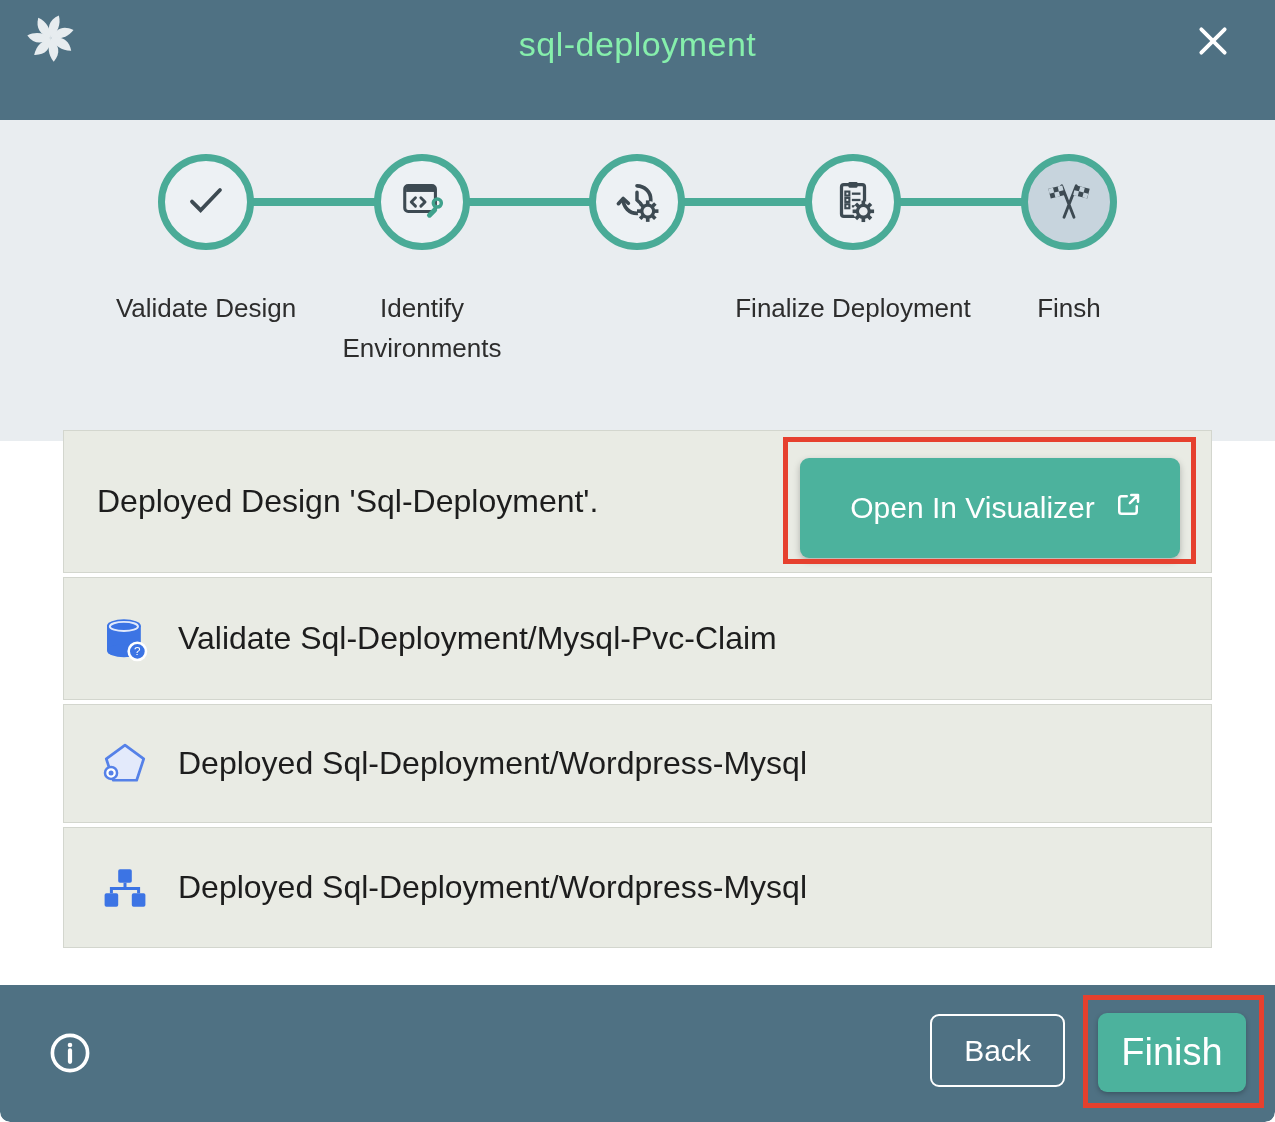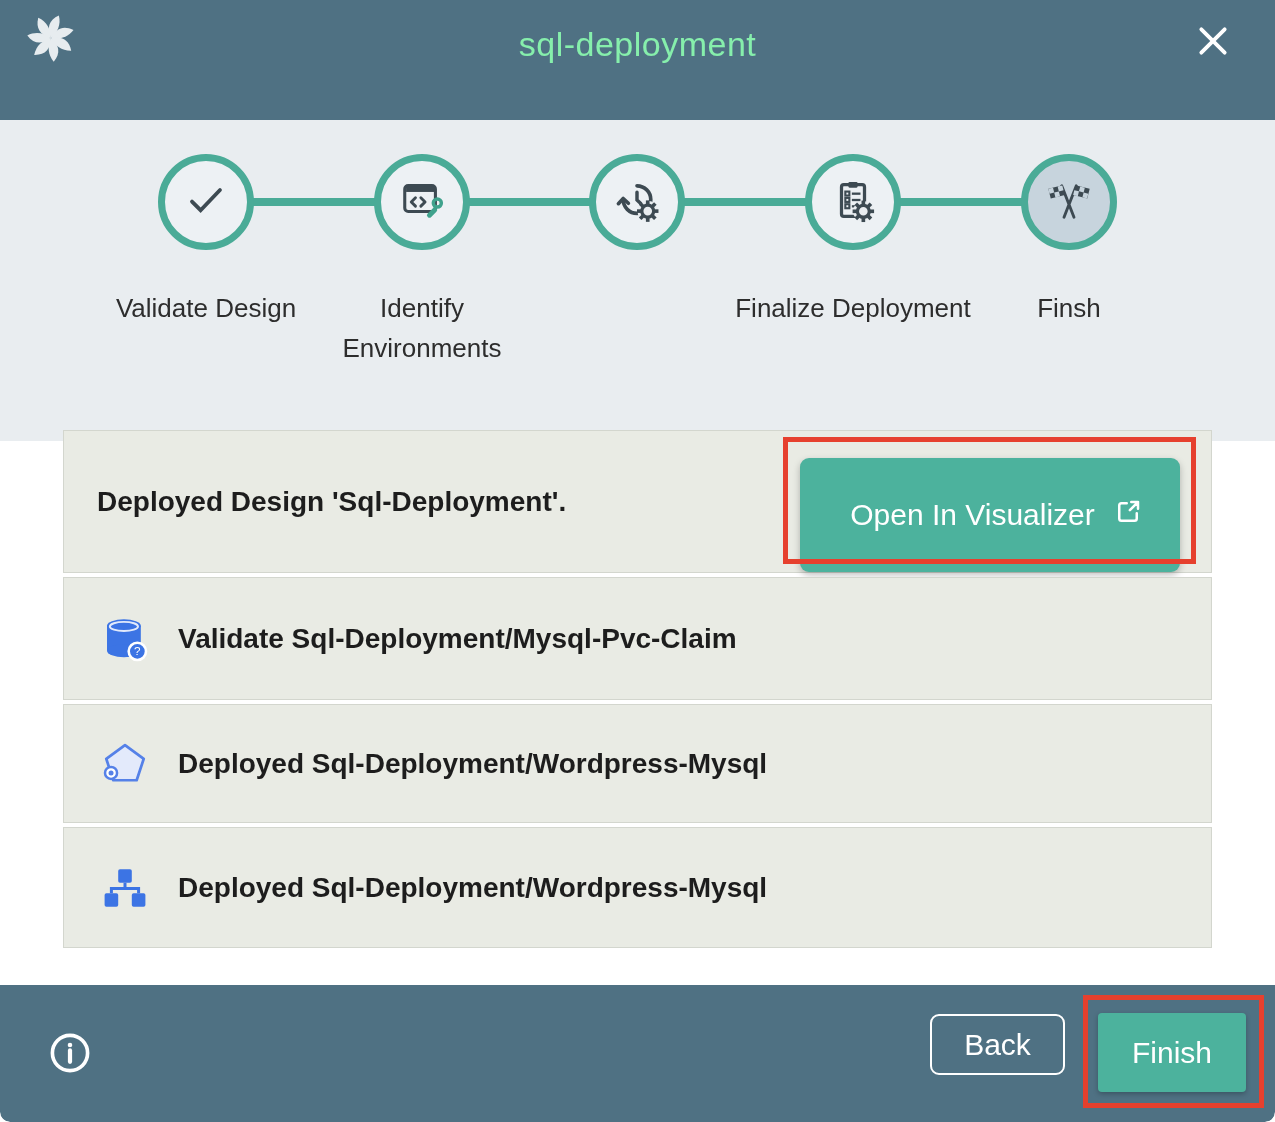--- a/index.html
+++ b/index.html
@@ -21,40 +21,40 @@
   .circle.active{background:#c7d4dd;}
   .step-label{position:absolute;top:168px;width:240px;text-align:center;font-size:26px;line-height:40px;color:#2d2d2d;}
 
   
   .row{position:absolute;left:63px;width:1149px;background:#e9ebe4;border:1px solid #d3d6ce;
        box-sizing:border-box;display:flex;align-items:center;}
   .row1{top:430px;height:143px;}
   .row2{top:577px;height:123px;}
   .row3{top:704px;height:119px;}
   .row4{top:827px;height:121px;}
-  .row-text{font-size:28px;color:#1d1d1d;font-weight:bold;}
+  .row-text{font-size:32px;color:#1d1d1d;}
   .design-text{margin-left:33px;}
   .item-icon{margin-left:34px;width:54px;display:flex;justify-content:center;align-items:center;}
   .item-text{margin-left:26px;}
 
   
-  .visualizer-btn{position:absolute;left:800px;top:458px;width:380px;height:114px;background:#4cb29d;border:none;
+  .visualizer-btn{position:absolute;left:800px;top:458px;width:380px;height:100px;background:#4cb29d;border:none;
                   border-radius:9px;color:#ffffff;font-size:30px;font-family:inherit;display:flex;align-items:center;
                   justify-content:center;gap:18px;box-shadow:0 3px 7px rgba(0,0,0,.25);cursor:pointer;padding-left:19px;}
   .annotation{position:absolute;border:5px solid #e6402e;box-sizing:border-box;pointer-events:none;z-index:5;}
   .ann-visualizer{left:783px;top:437px;width:413px;height:127px;}
   .ann-finish{left:1083px;top:995px;width:181px;height:113px;}
 
   
   .footer{position:absolute;left:0;top:985px;right:0;height:137px;background:#4f7183;border-radius:0 0 10px 10px;}
   .info-btn{position:absolute;left:48px;top:1031px;width:44px;height:44px;background:none;border:none;padding:0;cursor:pointer;}
-  .back-btn{position:absolute;left:930px;top:1014px;width:135px;height:61px;background:transparent;border:2px solid #ffffff;
+  .back-btn{position:absolute;left:930px;top:1014px;width:135px;height:73px;background:transparent;border:2px solid #ffffff;
             border-radius:9px;color:#ffffff;font-size:30px;font-family:inherit;cursor:pointer;}
   .finish-btn{position:absolute;left:1098px;top:1013px;width:148px;height:79px;background:#4cb29d;border:none;
-              border-radius:4px;color:#ffffff;font-size:30px;font-family:inherit;cursor:pointer;box-shadow:0 2px 5px rgba(0,0,0,.25);}
+              border-radius:9px;color:#ffffff;font-size:38px;font-family:inherit;cursor:pointer;box-shadow:0 2px 5px rgba(0,0,0,.25);}
   .hidden-defs{position:absolute;width:0;height:0;overflow:hidden;}
 </style>
 </head>
 <body>
 
 <svg class="hidden-defs" aria-hidden="true">
   <defs>
     <g id="gear">
       <circle r="5.4" fill="#e9edf0"></circle>
       <g fill="#3d4a52">

